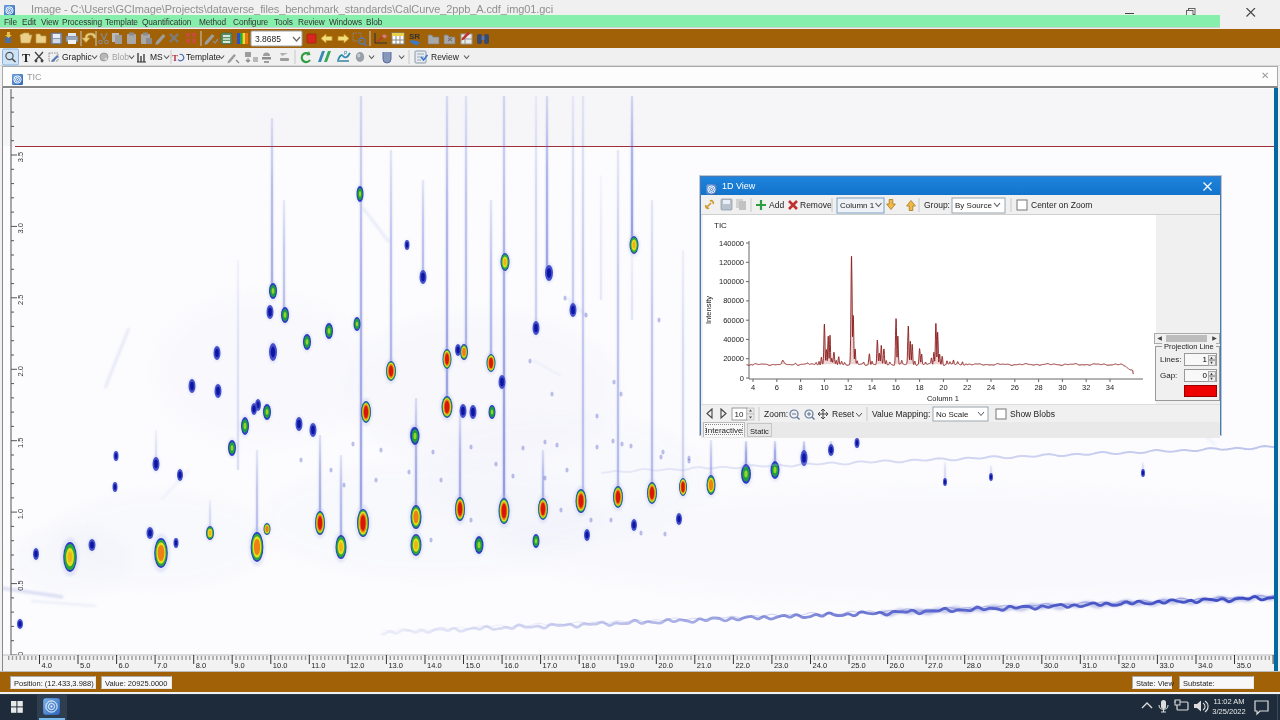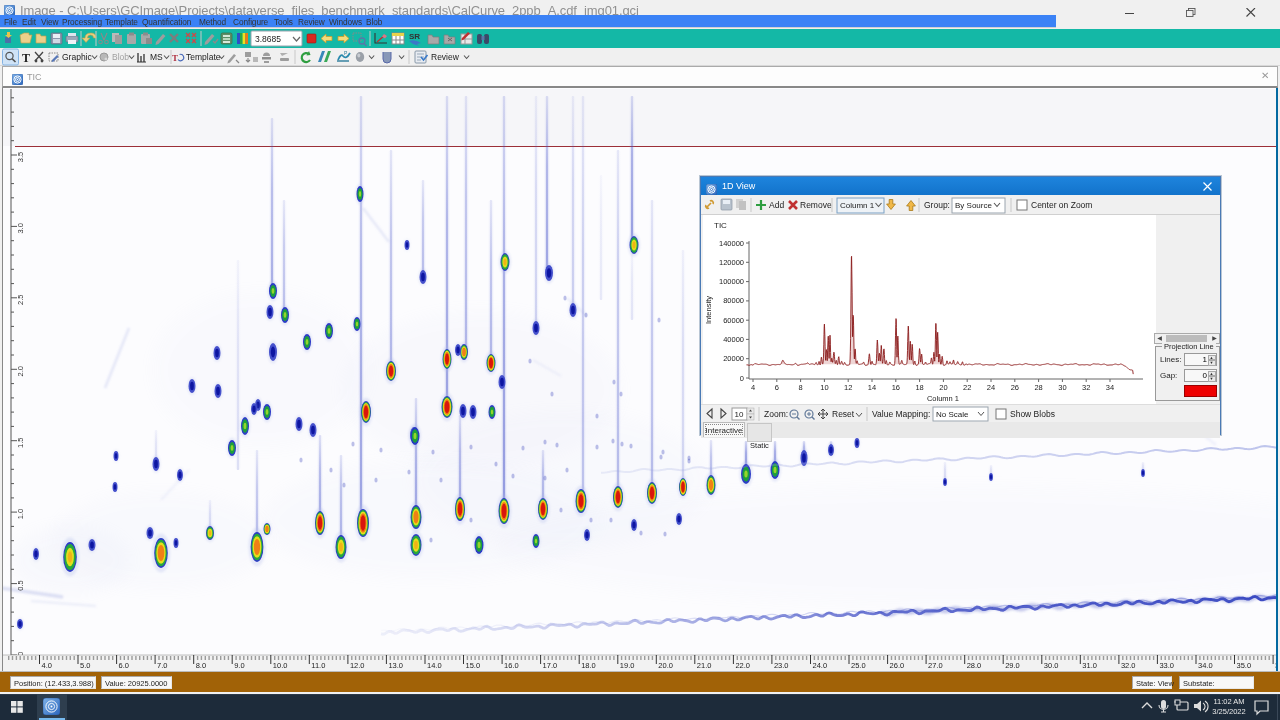--- a/index.html
+++ b/index.html
@@ -1,24 +1,24 @@
 <!DOCTYPE html>
 <html><head><meta charset="utf-8"><title>Image</title>
 <style>
 * { margin:0; padding:0; box-sizing:border-box; }
 html,body { width:1280px; height:720px; overflow:hidden; font-family:"Liberation Sans", sans-serif; background:#f0f0f0; }
 .abs { position:absolute; }
 #titlebar { left:0; top:0; width:1280px; height:15px; background:#f0f0f0; }
-#titletext { left:20px; top:3px; font-size:13px; color:#909090; letter-spacing:-0.1px; }
-#menubar { left:0; top:15px; width:1056px; height:13px; background:#3b82f6; border-bottom:1px solid #d0d0d0; }
+#titletext { left:31px; top:3px; font-size:11px; color:#909090; letter-spacing:-0.1px; }
+#menubar { left:0; top:15px; width:1220px; height:13px; background:#86efac; border-bottom:1px solid #d0d0d0; }
 .mi { position:absolute; top:2px; font-size:8.3px; color:#333; letter-spacing:-0.1px; }
-#tbar1 { left:0; top:29px; width:1280px; height:19px; background:#14b8a6; }
+#tbar1 { left:0; top:29px; width:1280px; height:19px; background:#a16207; }
 #tbar2 { left:0; top:48px; width:1280px; height:18px; background:#f0f0f0; border-bottom:1px solid #d8d8d8; }
 #ticbar { left:2px; top:66px; width:1276px; height:22px; background:#fdfdfd; border:1px solid #aaa; border-bottom:2px solid #888; }
-#plotarea { left:2px; top:88px; width:1276px; height:583px; background:#fcfcfe; border-left:1px solid #888; border-right:2px solid #0369a1; overflow:hidden; }
+#plotarea { left:2px; top:88px; width:1276px; height:583px; background:#fcfcfe; border-left:1px solid #888; border-right:4px solid #0369a1; overflow:hidden; }
 #statusbar { left:0; top:671px; width:1280px; height:21px; background:#a16207; border-top:1px solid #bbb; }
 .sbox { position:absolute; top:4px; height:13px; background:#f8f8f8; border:1px solid #a8a8a8; border-right-color:#e8e8e8; border-bottom-color:#e8e8e8; font-size:7.5px; color:#222; padding:1.5px 3px 0 3px; white-space:nowrap; }
 #taskbar { left:0; top:694px; width:1280px; height:26px; background:#1d2b3a; }
 #onedwin { left:700px; top:176px; width:521px; height:259px; background:#f0f0f0; border:1px solid #4a7ab5; box-shadow:0 0 0 1px #b9c6d4; }
 #onedtitle { position:absolute; left:0; top:0; width:100%; height:18px; background:linear-gradient(180deg,#1e84dd,#1273cb); }
 #onedtb { position:absolute; left:0; top:18px; width:100%; height:20px; background:#f0f0f0; border-bottom:1px solid #d0d0d0; }
 #onedchart { position:absolute; left:2px; top:38px; width:453px; height:189px; background:#fff; }
 .otxt { position:absolute; font-size:8px; color:#222; white-space:nowrap; }
 #legendbox { position:absolute; left:453px; top:42px; width:66px; height:114px; background:#fff; border:1px solid #888; }
 #projbox { position:absolute; left:454px; top:169px; width:65px; height:55px; border:1px solid #999; background:#f0f0f0;text-decoration:underline; }
@@ -1372,15 +1372,15 @@
       <text x="171" y="12" font-size="8.5" fill="#222" font-family="Liberation Sans, sans-serif">Value Mapping:</text>
       <rect x="232" y="2" width="55" height="14" fill="#fff" stroke="#9aa4ae"></rect>
       <text x="235" y="12" font-size="8" fill="#222" font-family="Liberation Sans, sans-serif">No Scale</text>
       <path d="M277 7 l3 3.5 3 -3.5" fill="none" stroke="#555" stroke-width="1"></path>
       <rect x="295" y="4" width="10" height="10" fill="#fff" stroke="#777"></rect>
       <text x="309" y="12" font-size="8.5" fill="#222" font-family="Liberation Sans, sans-serif">Show Blobs</text>
     </svg>
   </div>
   <div id="onedtabs">
     <div style="position:absolute;left:2px;top:0;width:42px;height:15px;background:#f8f8f8;border:1px solid #bbb;border-bottom:none;font-size:8px;color:#222;text-align:center;padding-top:3px;outline:1px dotted #888;outline-offset:-3px">Interactive</div>
-    <div style="position:absolute;left:46px;top:1px;width:25px;height:14px;background:#e6e6e6;border:1px solid #c6c6c6;font-size:7.5px;color:#222;text-align:center;padding-top:17px">Static</div>
+    <div style="position:absolute;left:46px;top:1px;width:25px;height:14px;background:#e6e6e6;border:1px solid #c6c6c6;font-size:7.5px;color:#222;text-align:center;padding-top:3px">Static</div>
   </div>
 </div>
 
 </body></html>

